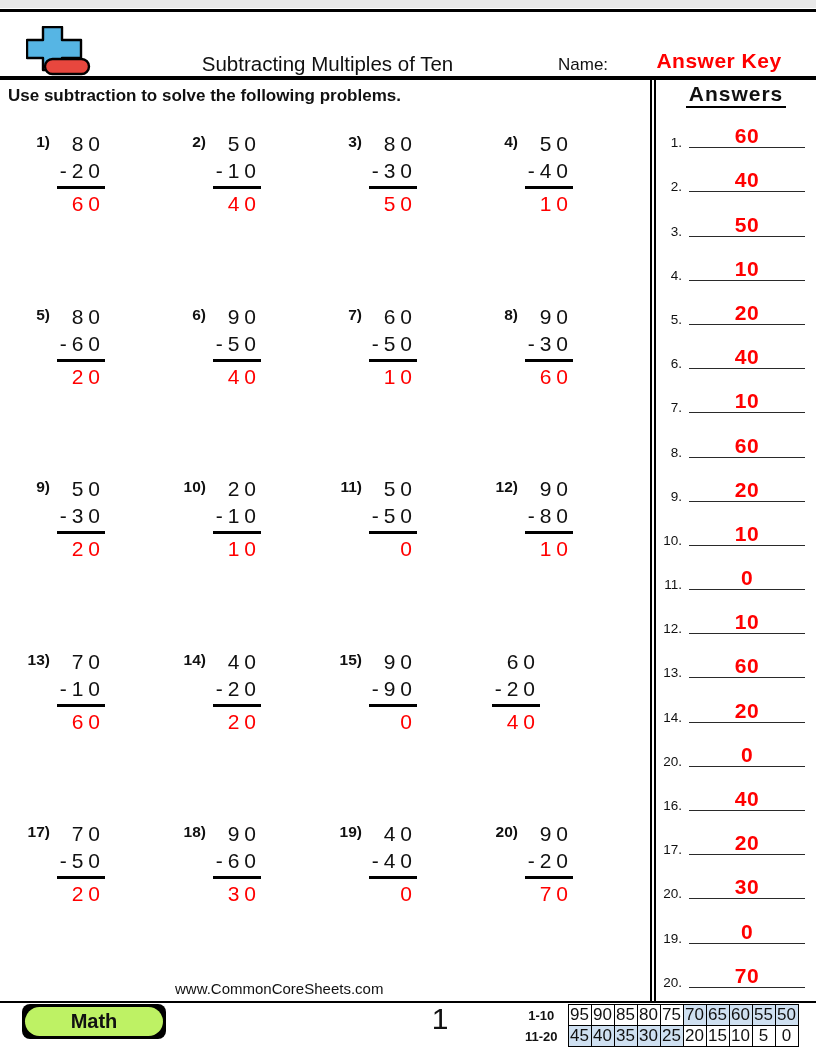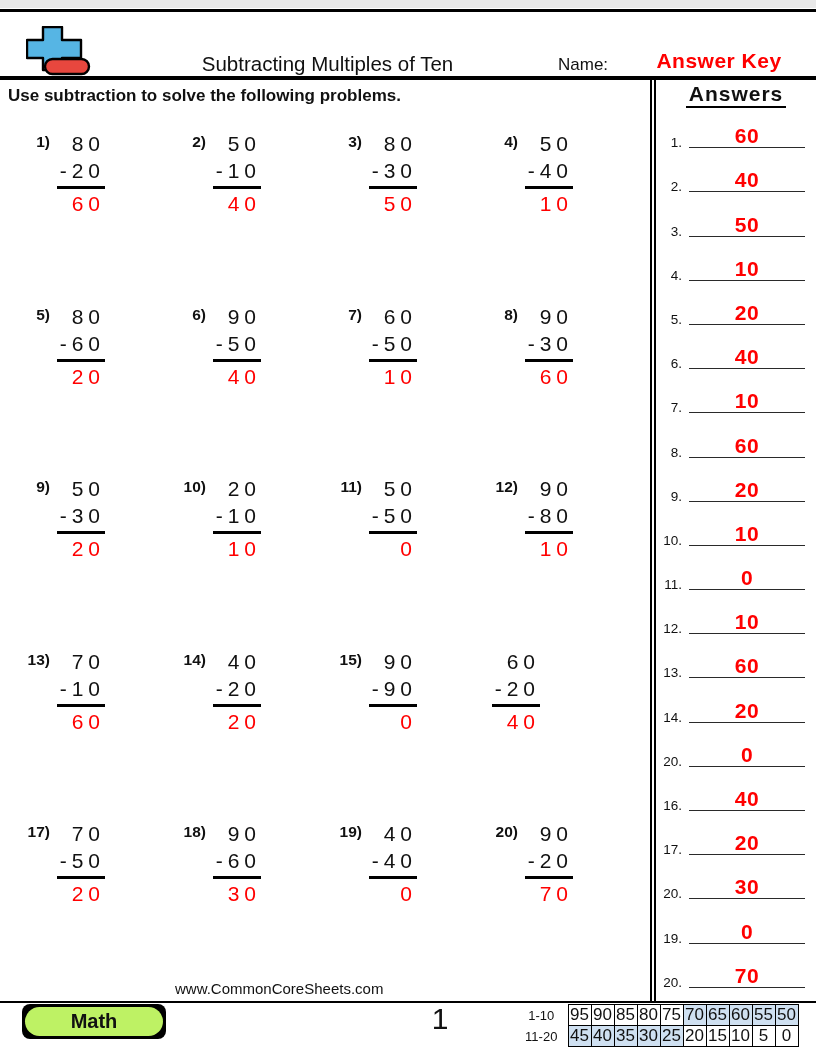--- a/index.html
+++ b/index.html
@@ -46,21 +46,21 @@
   .footer-line { position:absolute; top:993px; left:0; width:816px; height:2px; background:#000; }
   .math-badge { position:absolute; left:22px; top:996px; width:144px; height:35px;
                 background:#000; border-radius:8px; padding:3px; }
   .math-pill { width:100%; height:100%; background:#bef264; border-radius:15px;
                display:flex; align-items:center; justify-content:center;
                font-size:20px; font-weight:bold; }
   .website { position:absolute; left:175px; top:972px; font-size:15px; }
   .page-num { position:absolute; left:405px; top:994px; width:70px; text-align:center; font-size:30px; }
   .score-table { position:absolute; left:520px; top:996px; border-collapse:collapse; }
   .score-table td { font-size:17px; height:21px; padding:0; text-align:center; }
-  .sl { width:48px; text-align:left; padding-right:5px !important; font-size:13px !important; }
+  .sl { width:48px; text-align:left; padding-right:5px !important; font-size:13px !important;font-weight:bold; }
   .sc { border:1.6px solid #000; width:23px; background:#fff; }
   .sc.shaded { background:#cfe0f1; }
 </style>
 </head>
 <body>
 
 <div class="page">
   <div class="top-border"></div>
 
   <svg class="logo" width="66" height="52" viewBox="0 0 66 52">

